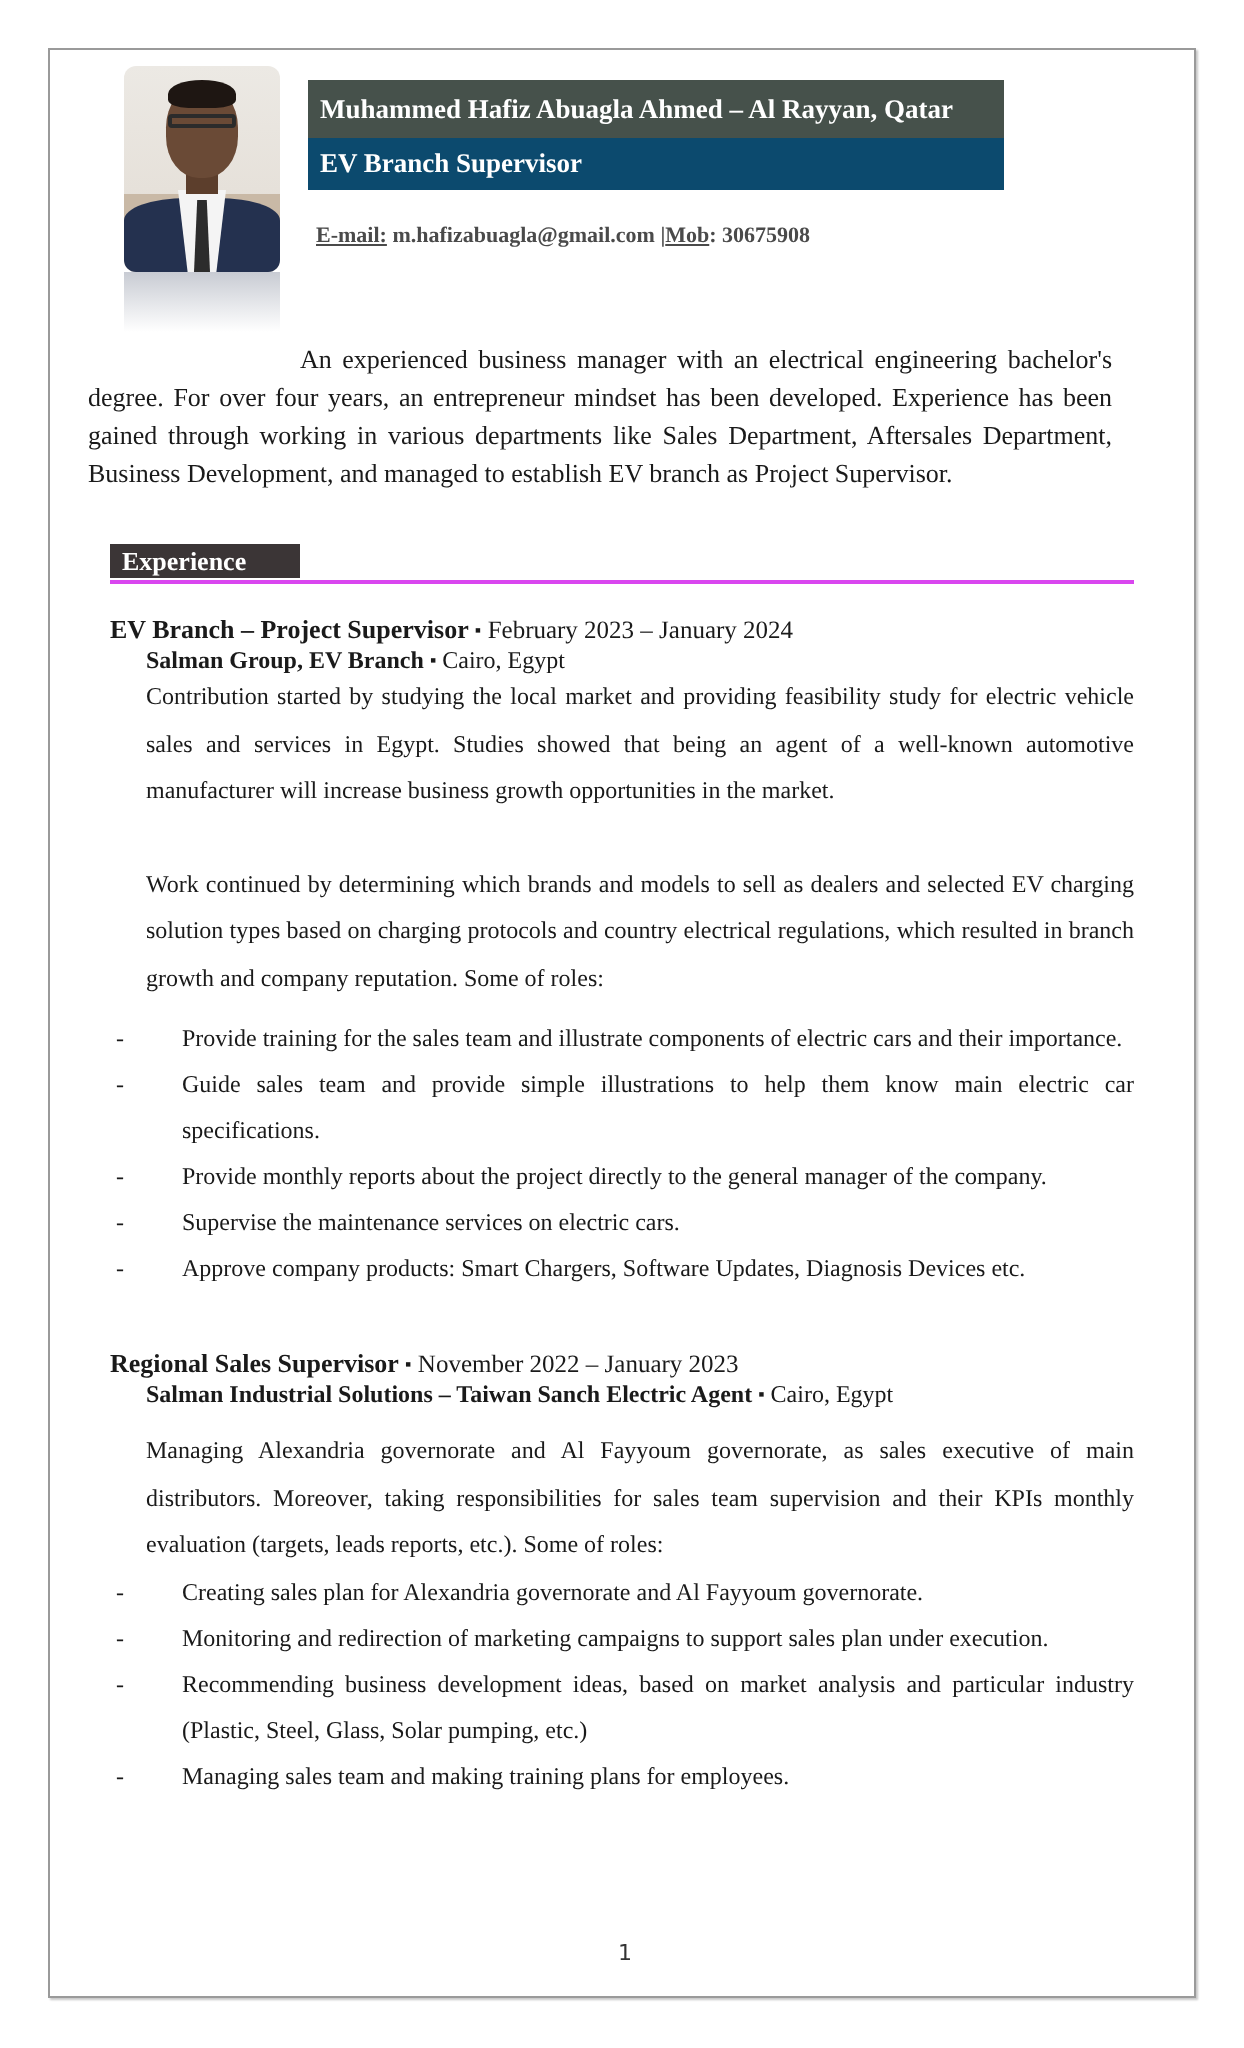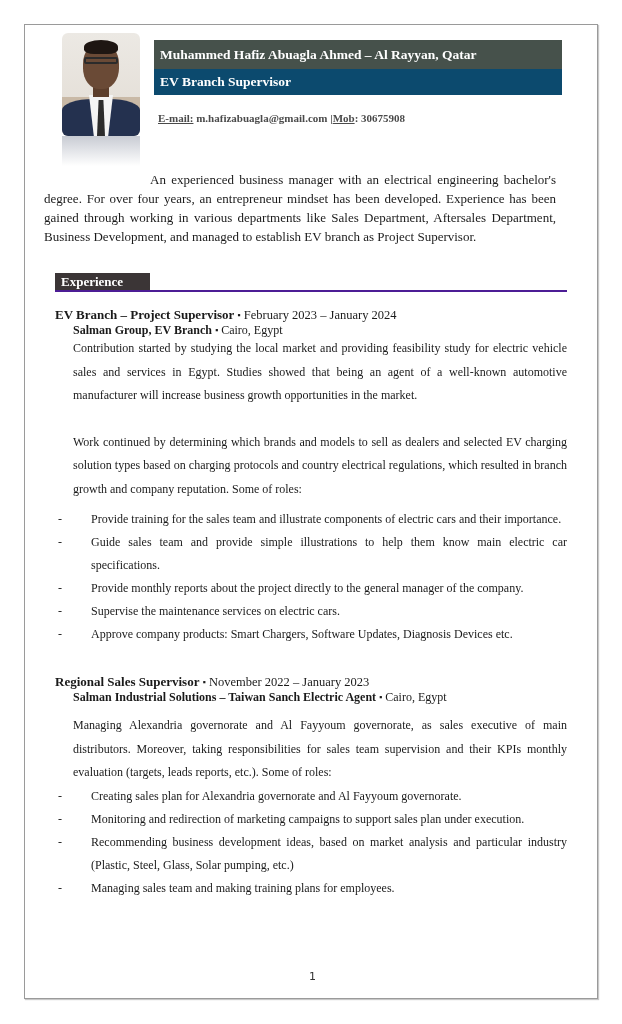--- a/index.html
+++ b/index.html
@@ -14,32 +14,32 @@
       background: #6a4a36; }
     .photo .hair { position: absolute; left: 22px; top: 7px; width: 34px; height: 14px; border-radius: 50% 50% 30% 30%; background: #1e1612; }
     .photo .glasses { position: absolute; left: 22px; top: 24px; width: 34px; height: 7px; border: 2px solid #2b2b2b; border-radius: 2px; box-sizing: border-box; }
     .photo .neck { position: absolute; left: 31px; top: 52px; width: 16px; height: 12px; background: #5c3e2c; }
     .photo .suit { position: absolute; left: 0; right: 0; top: 66px; bottom: 0; background: #24314f; border-radius: 40% 40% 0 0 / 30% 30% 0 0; }
     .photo .shirt { position: absolute; left: 27px; top: 62px; width: 24px; height: 41px; background: #f4f4f4; clip-path: polygon(0 0,100% 0,80% 100%,20% 100%); }
     .photo .tie { position: absolute; left: 35px; top: 67px; width: 8px; height: 36px; background: #2c2c2c; clip-path: polygon(20% 0,80% 0,100% 100%,0 100%); }
     .reflection { position: absolute; left: 62px; top: 136px; width: 78px; height: 30px;
       background: linear-gradient(rgba(36,49,79,0.25), rgba(255,255,255,0)); }
 
-    .name-bar { position: absolute; left: 154px; top: 40px; width: 408px; height: 55px; }
+    .name-bar { position: absolute; left: 154px; top: 40px; width: 348px; height: 55px; }
     .name-row { height: 29px; background: #46514b; color: #fff; font-weight: bold; font-size: 13.5px;
       padding-left: 6px; line-height: 29px; }
     .title-row { height: 26px; background: #0c4a6e; color: #fff; font-weight: bold; font-size: 13.5px;
       padding-left: 6px; line-height: 25px; }
     .contact { position: absolute; left: 158px; top: 112px; font-size: 11px; font-weight: bold; color: #4a4a4a; white-space: nowrap; }
     .contact .lbl { text-decoration: underline; }
 
     .summary { position: absolute; left: 44px; top: 170px; width: 512px; font-size: 13px; line-height: 19px; text-align: justify; }
     .summary .indent { display: inline-block; width: 106px; }
 
-    .section-head { position: absolute; left: 55px; top: 272px; width: 512px; height: 18px; border-bottom: 2px solid #4c1d95; }
+    .section-head { position: absolute; left: 55px; top: 272px; width: 512px; height: 18px; border-bottom: 2px solid #d946ef; }
     .section-head span { display: inline-block; background: #3b3536; color: #fff; font-weight: bold; font-size: 13px;
       height: 17px; line-height: 17px; padding: 0 27px 0 6px; }
 
     .job { position: absolute; left: 55px; width: 512px; }
     .job-title { font-size: 13px; font-weight: bold; line-height: 15px; }
     .job-title .dates { font-weight: normal; font-size: 12.5px; }
     .job-company { font-size: 12px; font-weight: bold; line-height: 14px; padding-left: 18px; }
     .job-company .loc { font-weight: normal; }
     .sep { font-weight: normal; font-size: 9px; vertical-align: 1px; }
     .para { margin-left: 18px; font-size: 12px; line-height: 23.5px; text-align: justify; }

